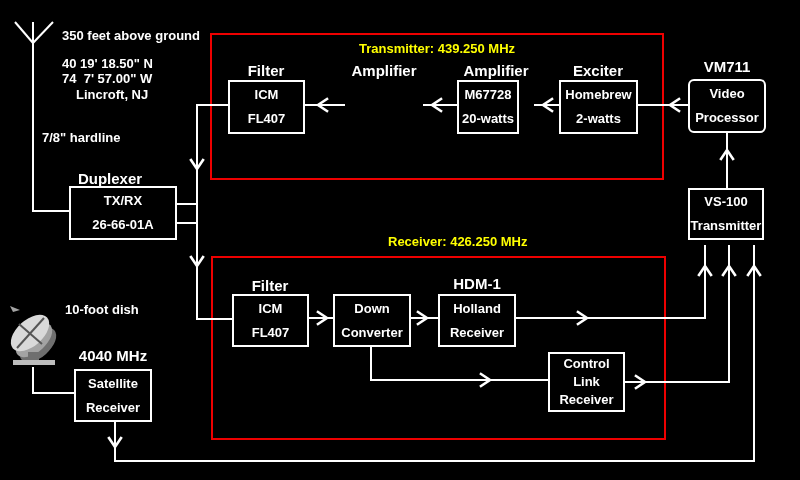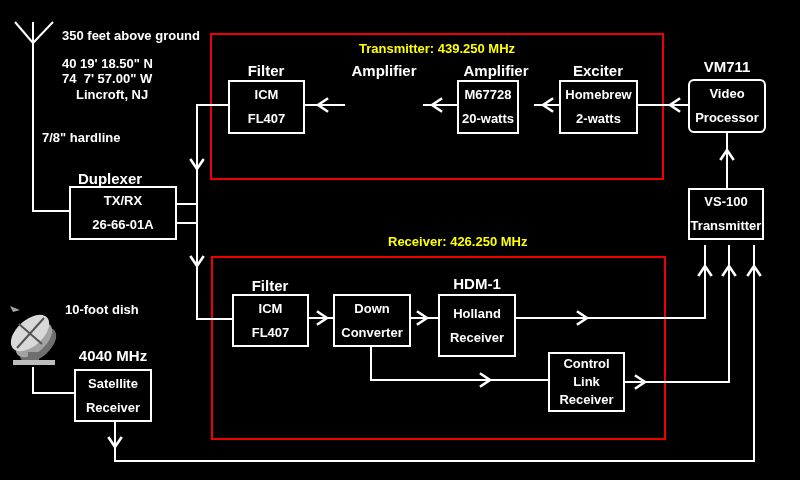--- a/index.html
+++ b/index.html
@@ -160,21 +160,21 @@
     <span>ICM</span>
     <span>FL407</span>
   </div>
 
   <div class="box" style="left:333px;top:294px;width:78px;height:53px;">
     <span>Down</span>
     <span>Converter</span>
   </div>
 
   <div class="blabel" style="left:477px;top:277px;">HDM-1</div>
-  <div class="box" style="left:438px;top:294px;width:78px;height:63px;">
+  <div class="box" style="left:438px;top:294px;width:78px;height:53px;">
     <span>Holland</span>
     <span>Receiver</span>
   </div>
 
   <div class="box three" style="left:548px;top:352px;width:77px;height:60px;text-align:center;">
     <span>Control</span>
     <span>Link</span>
     <span>Receiver</span>
   </div>
 

